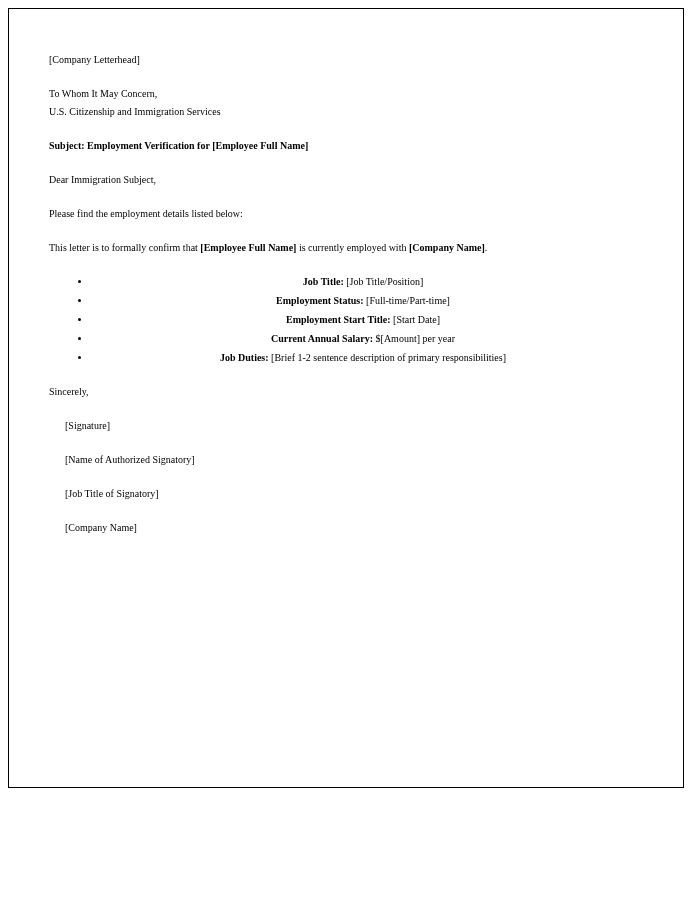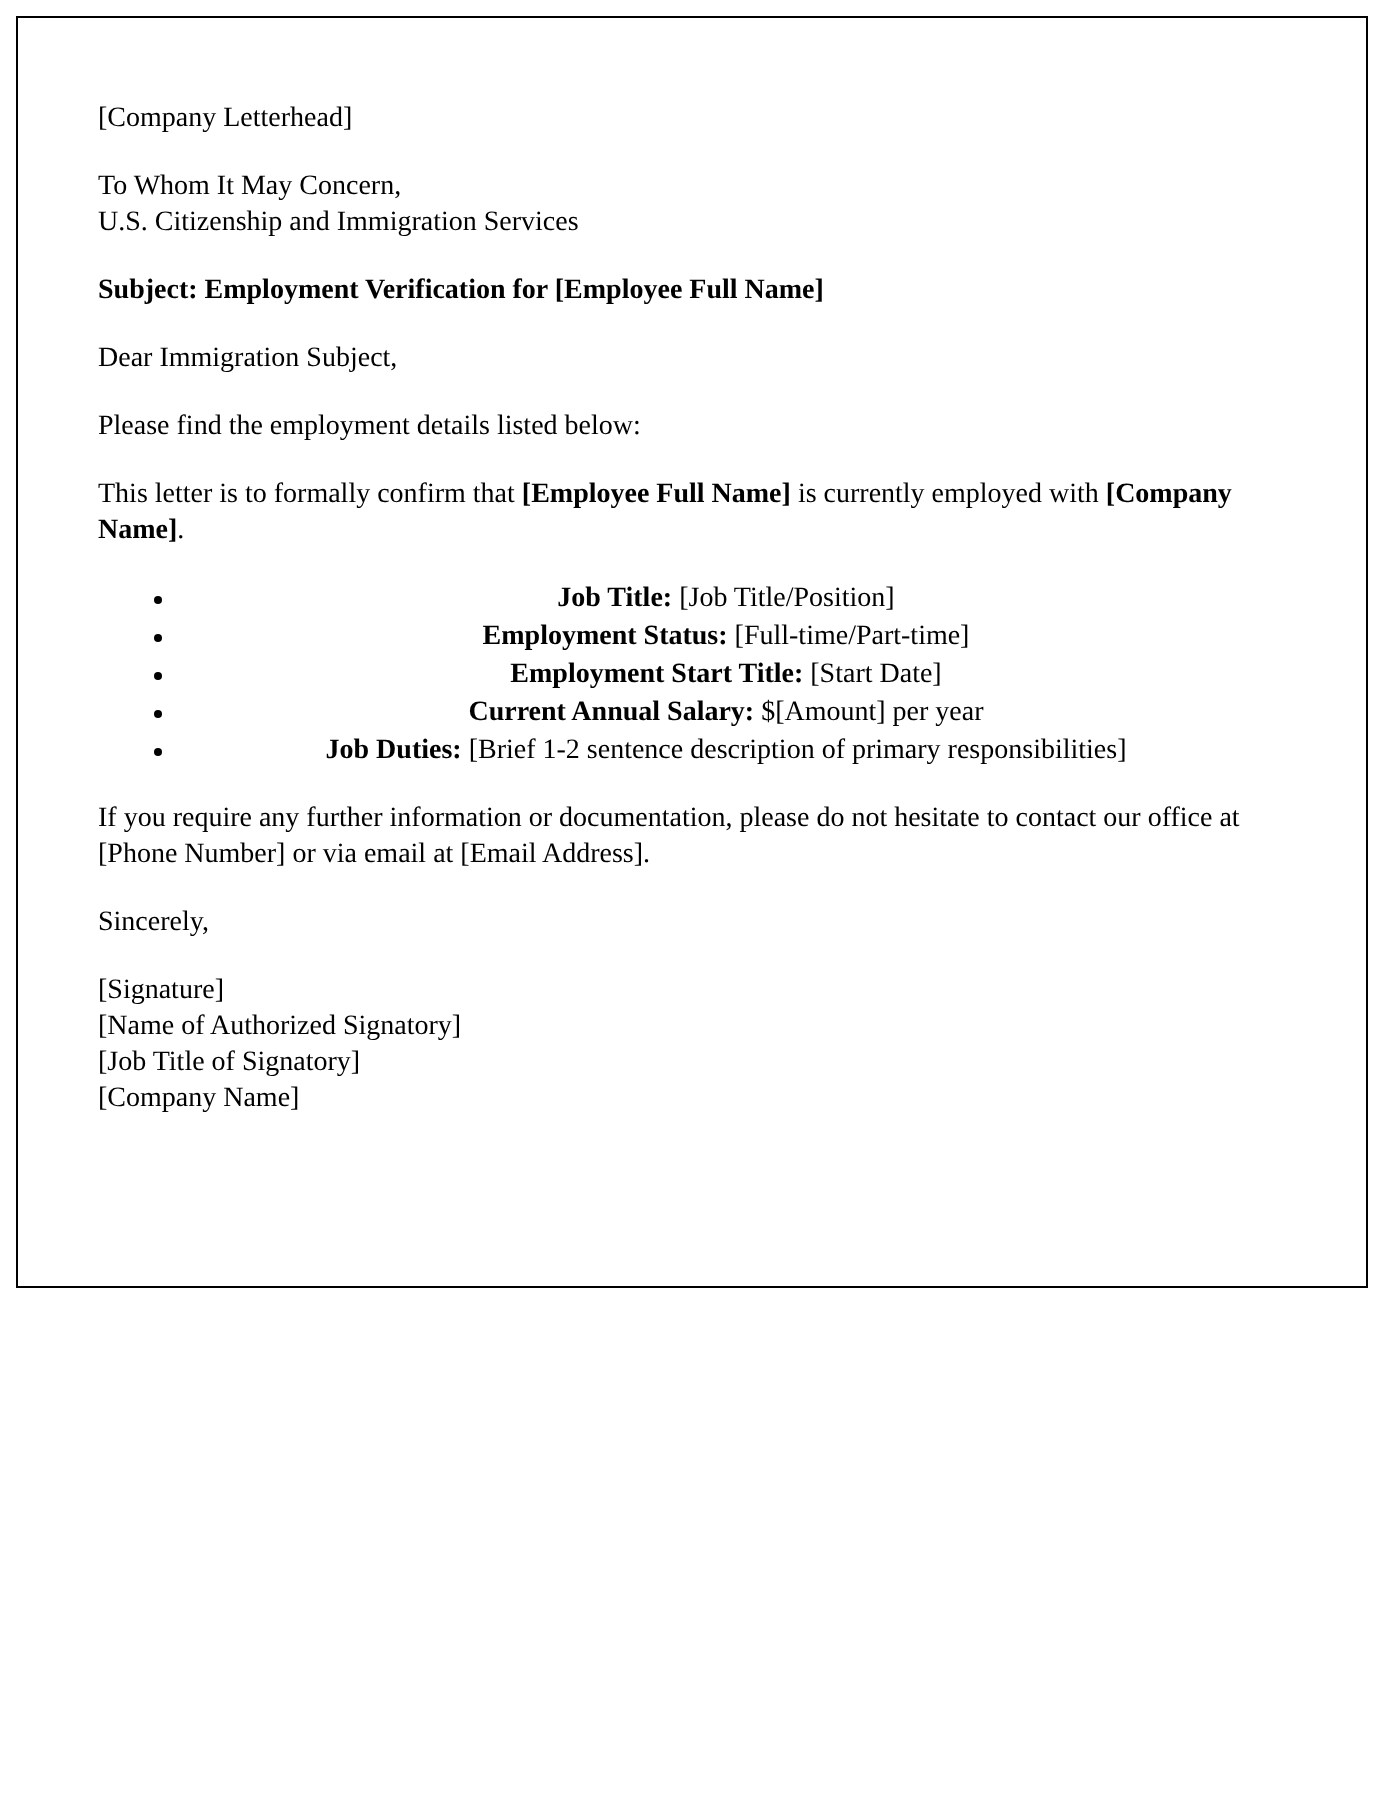--- a/index.html
+++ b/index.html
@@ -13,36 +13,36 @@
     height: 900px;
     background: #ffffff;
     position: relative;
     box-sizing: border-box;
   }
   .page {
     position: absolute;
     left: 8px;
     top: 8px;
     width: 676px;
-    height: 636px;
+    height: 780px;
     border: 1px solid #000000;
     box-sizing: border-box;
     padding: 42px 48px 40px 40px;
     color: #000000;
-    font-size: 14px;
+    font-size: 10px;
     line-height: 18px;
   }
   .page p {
     margin: 0 0 16px 0;
   }
   .page p.tight {
     margin-bottom: 0;
   }
   .sig-block p {
-    margin: 0;
+    margin: 16px;
   }
   .sig-block {
     margin-top: 16px;
   }
   strong {
     font-weight: bold;
   }
   ul.details {
     margin: 16px 0 16px 0;
     padding-left: 42px;
@@ -74,21 +74,20 @@
 
     <ul class="details">
       <li><strong>Job Title:</strong><span> [Job Title/Position]</span></li>
       <li><strong>Employment Status:</strong><span> [Full-time/Part-time]</span></li>
       <li><strong>Employment Start Title:</strong><span> [Start Date]</span></li>
       <li><strong>Current Annual Salary:</strong><span> $[Amount] per year</span></li>
       <li><strong>Job Duties:</strong><span> [Brief 1-2 sentence description of primary responsibilities]</span></li>
     </ul>
 
 
-    <p>If you require any further information or documentation, please do not hesitate to contact our office at [Phone Number] or via email at [Email Address].</p>
 
     <p>Sincerely,</p>
 
     <div class="sig-block">
       <p>[Signature]</p>
       <p>[Name of Authorized Signatory]</p>
       <p>[Job Title of Signatory]</p>
       <p>[Company Name]</p>
     </div>
 

